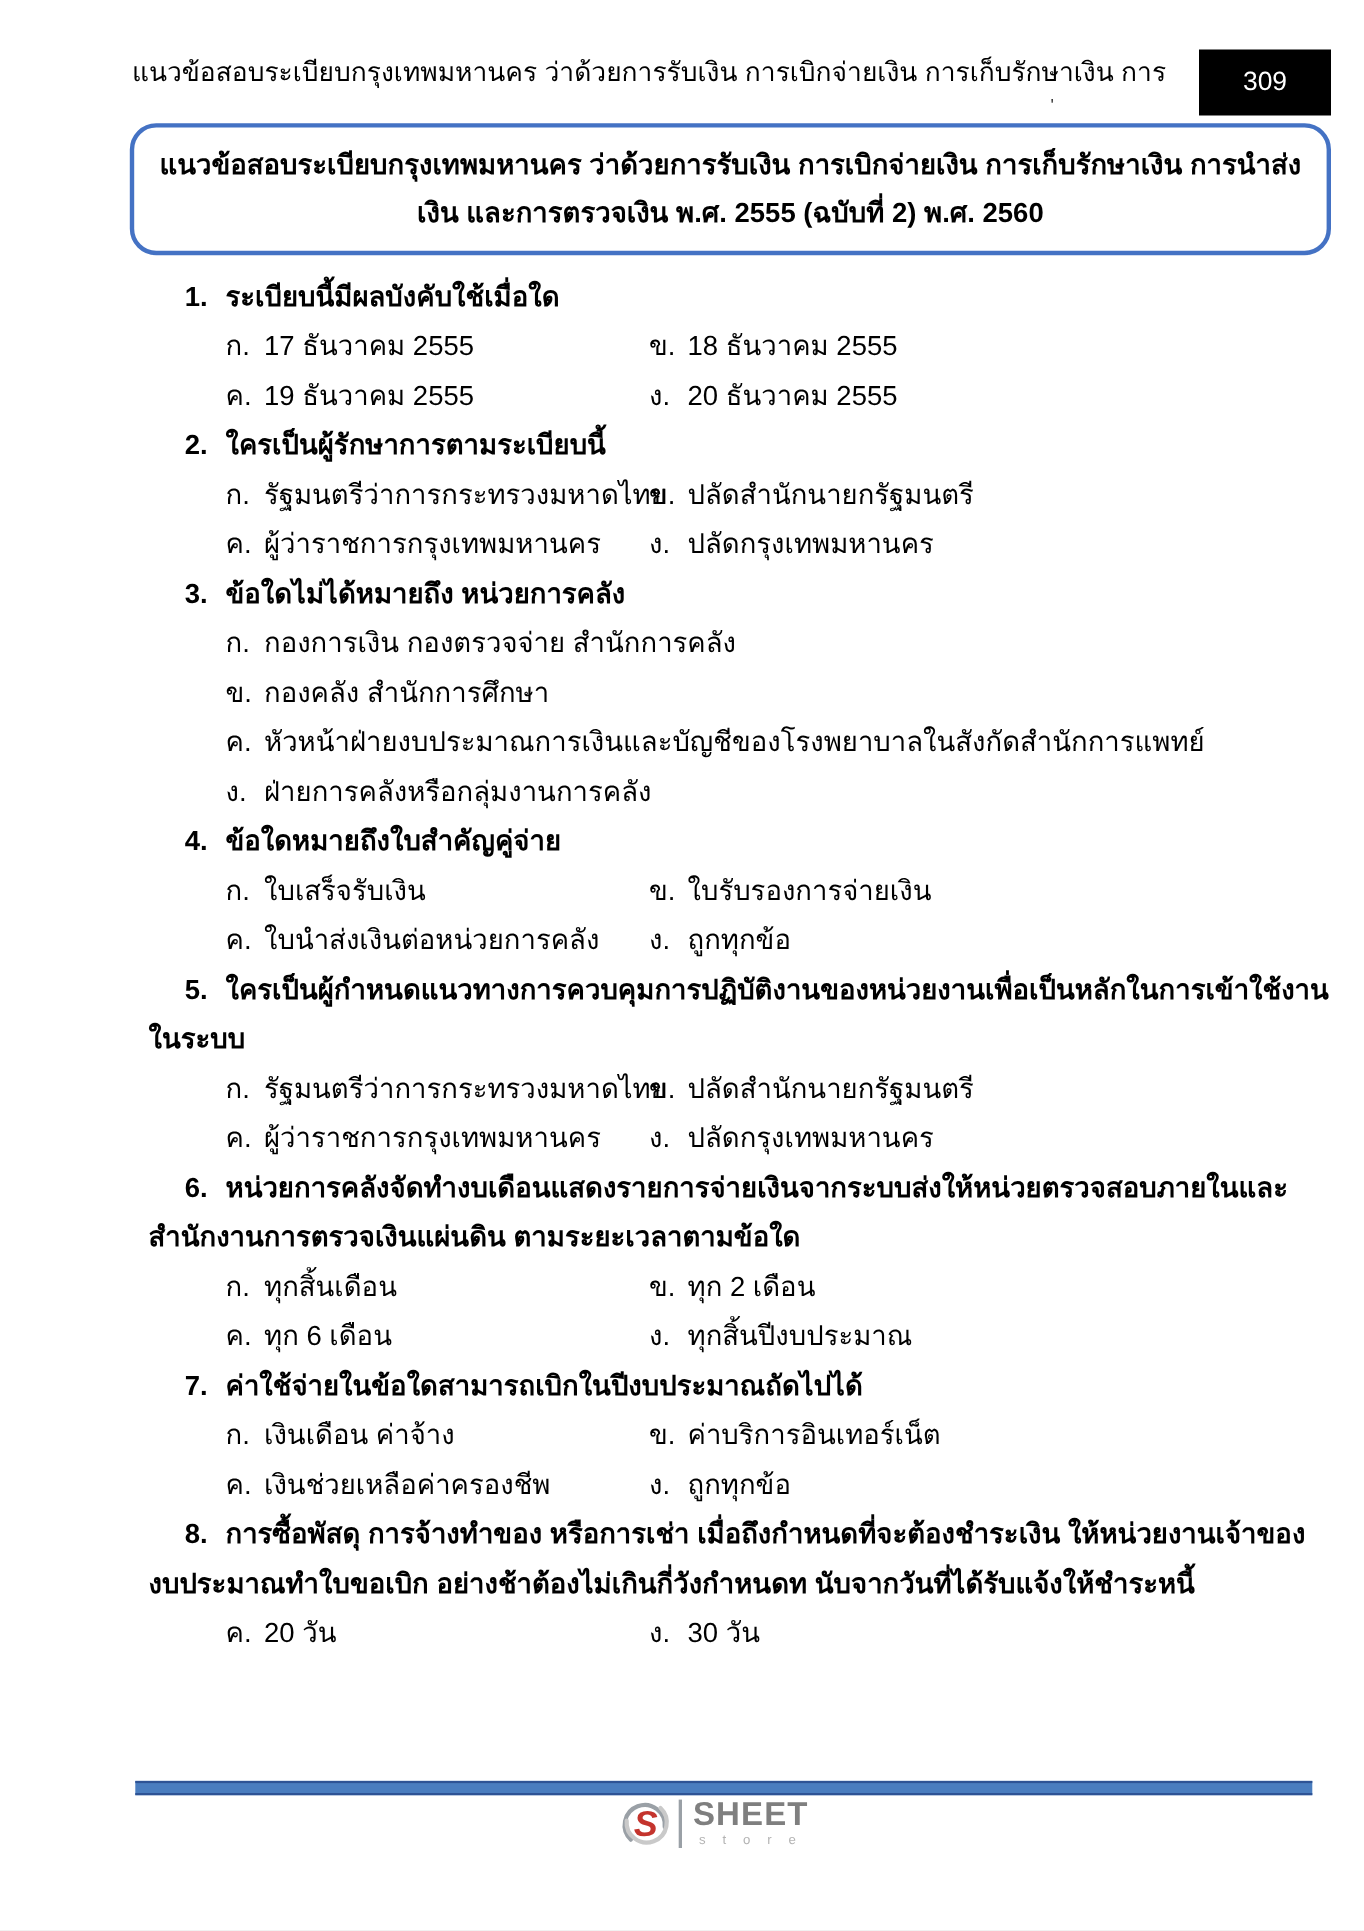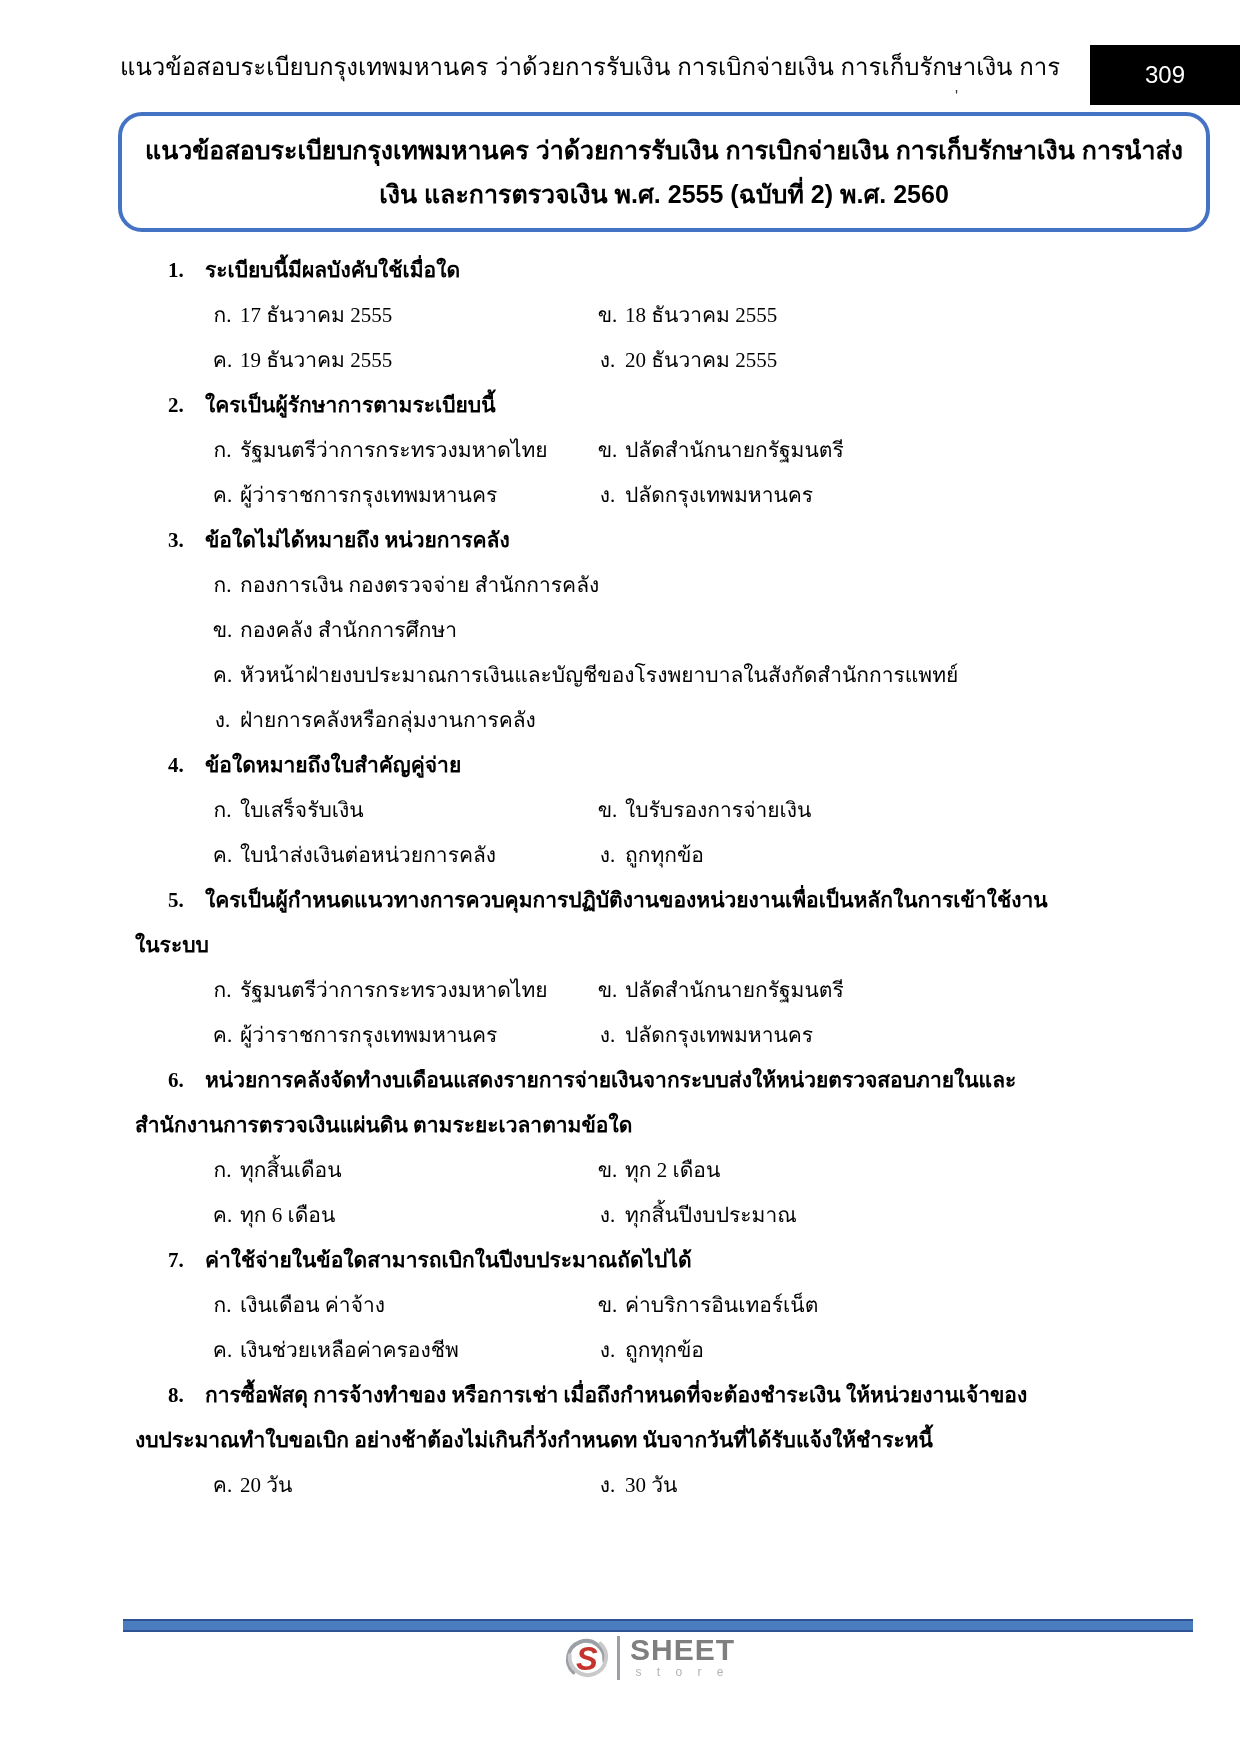--- a/index.html
+++ b/index.html
@@ -13,21 +13,21 @@
     overflow:hidden;
   }
 
   
   .header-line {
     position:absolute; top:50px; left:100px; right:160px;
     text-align:center; font-size:24px; line-height:34px;
     white-space:nowrap;
   }
   .page-number-box {
-    position:absolute; top:45px; left:1090px; width:150px; height:60px;
+    position:absolute; top:45px; left:1090px; width:120px; height:60px;
     background:#000; color:#fff;
     display:flex; align-items:center; justify-content:center;
     font-size:24px;
   }
   .header-mark {
     position:absolute; top:88px; left:955px;
     font-size:16px; color:#333;
   }
 
   
@@ -36,27 +36,26 @@
     box-sizing:border-box;
     border:4px solid #4472c4; border-radius:24px;
     padding:12px 14px;
     text-align:center; font-weight:700; font-size:25px; line-height:44px;
     background:#fff;
   }
 
   
   .content {
     position:absolute; top:248px; left:135px; width:985px;
-    font-size:21px;
-    font-family:Liberation Serif, serif;
+    font-size:25px;
   }
   .row { position:relative; height:45px; line-height:45px; white-space:nowrap; }
   .stem { font-weight:700; }
   .stem .qnum { display:inline-block; width:37px; margin-left:33px; }
-  .opt { position:absolute; top:0;text-align:center; }
+  .opt { position:absolute; top:0; }
   .opt.c1 { left:70px; }
   .opt.c2 { left:455px; }
   .olab { display:inline-block; min-width:35px; }
 
   
   .footer-bar {
     position:absolute; top:1619px; left:123px; width:1070px; height:9px;
     background:#4a7dbf;
     border-top:2px solid #2e5395; border-bottom:2px solid #2e5395;
   }

